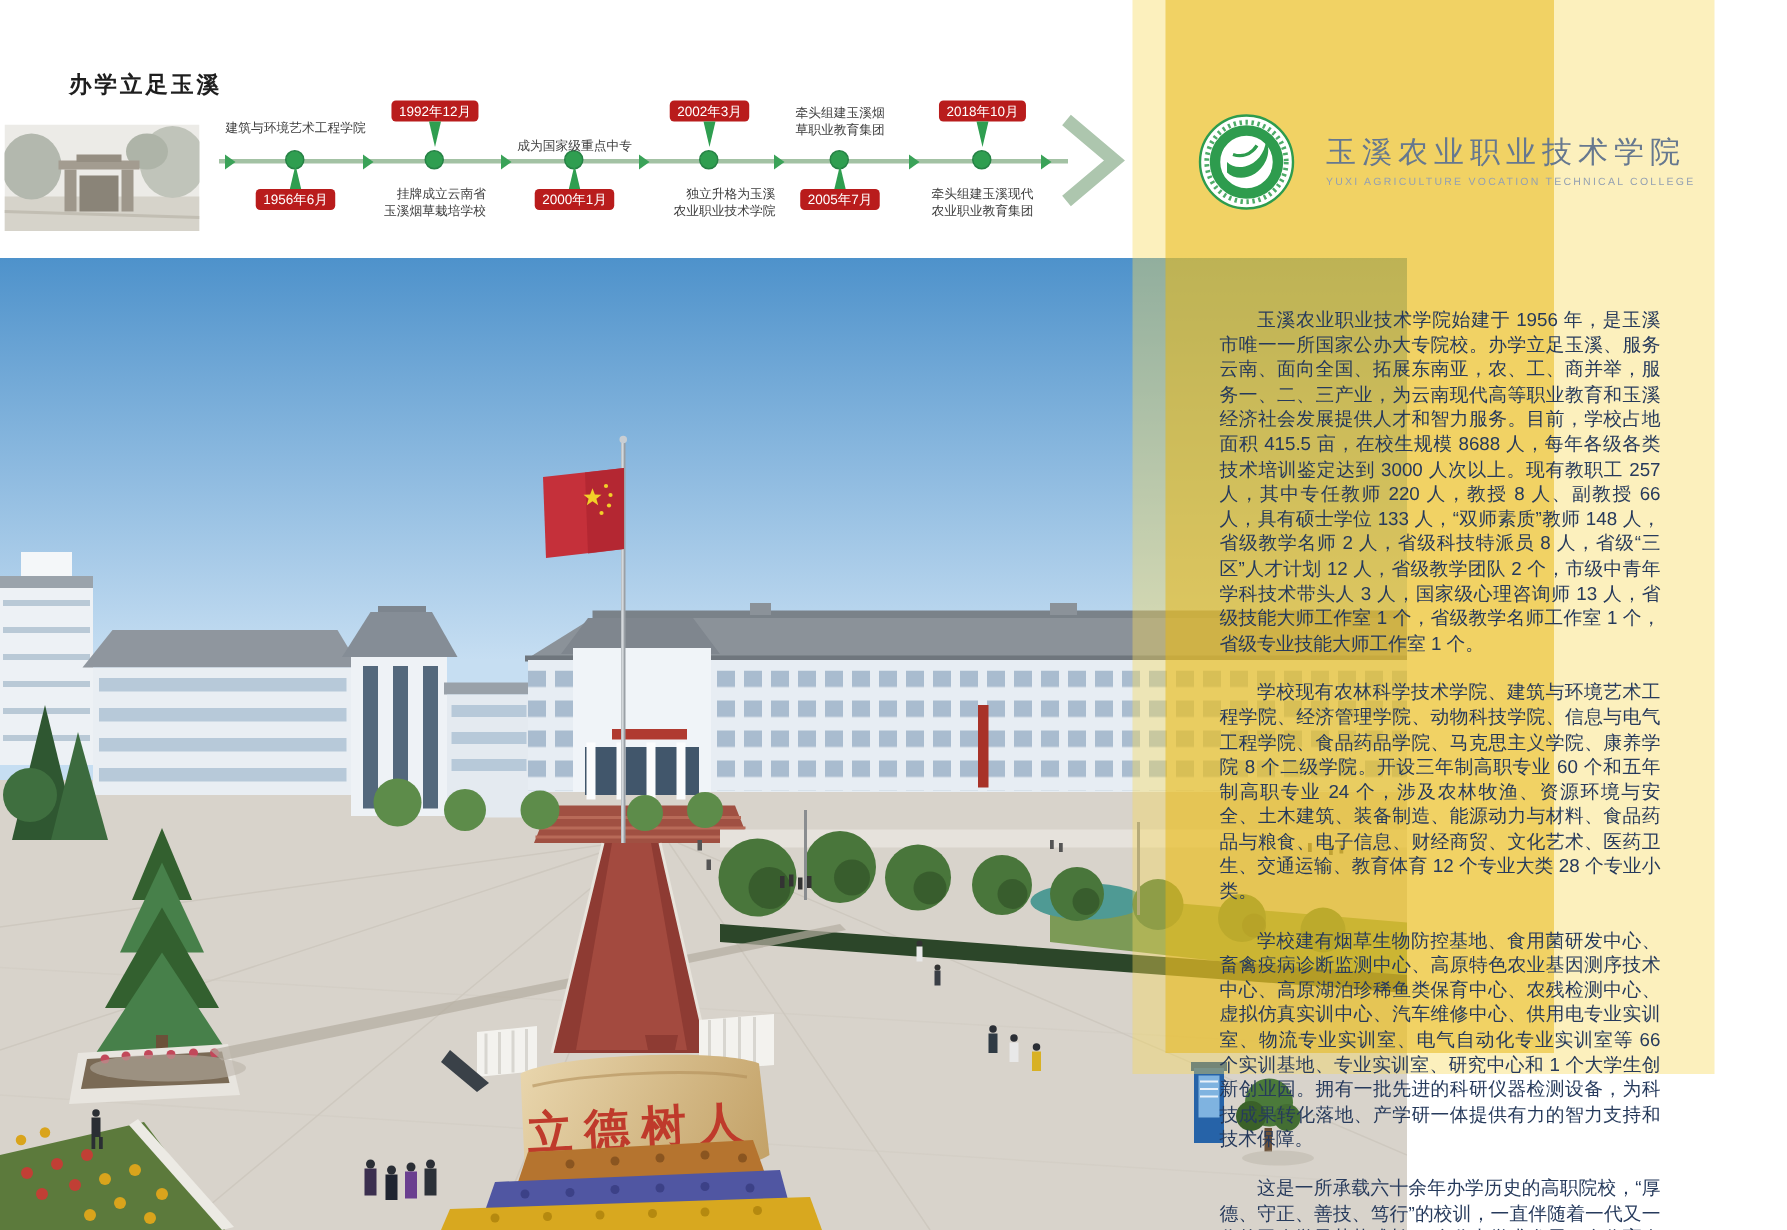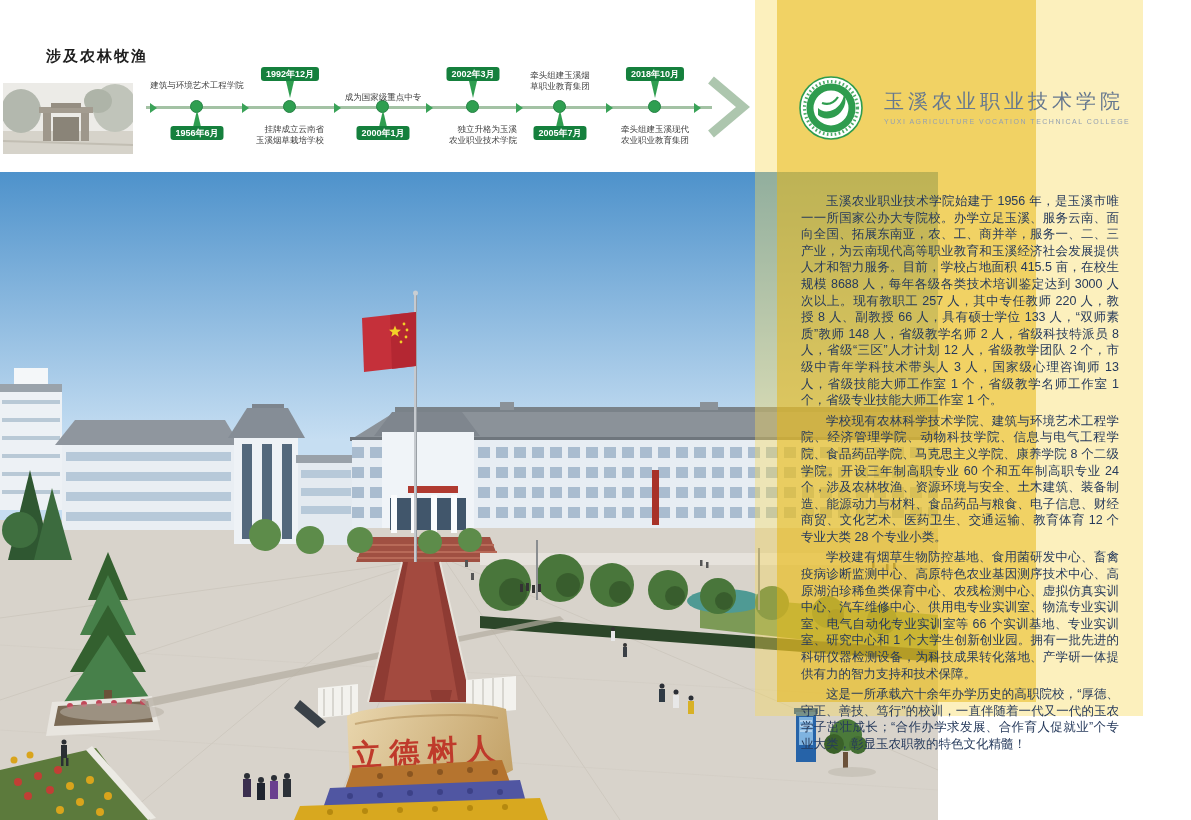--- a/index.html
+++ b/index.html
@@ -9,22 +9,22 @@
   
   .page-title{position:absolute;left:46px;top:47px;font-size:15px;font-weight:bold;
               letter-spacing:2px;color:#1e1e1e;}
   .old-photo{position:absolute;left:3px;top:83px;width:130px;height:71px;}
   .tl-line{position:absolute;left:146px;top:106px;width:566px;height:3px;background:#a3c2a4;}
   .tl-endarrow{position:absolute;left:703px;top:74px;}
   .tl-dot{position:absolute;top:100px;width:13px;height:13px;border-radius:50%;
           background:#2f9e50;border:1px solid #268245;box-sizing:border-box;}
   .tl-mini{position:absolute;top:103px;width:0;height:0;border-left:7px solid #3aa258;
            border-top:5px solid transparent;border-bottom:5px solid transparent;}
-  .tl-badge{position:absolute;transform:translateX(-50%);background:#15803d;color:#fff;
-            font-size:9px;line-height:10px;padding:2px 5px;border-radius:3px;white-space:nowrap;font-weight:bold;}
+  .tl-badge{position:absolute;transform:translateX(-50%);background:#b91c1c;color:#fff;
+            font-size:9px;line-height:10px;padding:2px 5px;border-radius:3px;white-space:nowrap;}
   .tail-down{position:absolute;transform:translateX(-50%);width:0;height:0;top:81px;
              border-left:4px solid transparent;border-right:4px solid transparent;
              border-top:17px solid #2f9e50;}
   .tail-up{position:absolute;transform:translateX(-50%);width:0;height:0;top:110px;
            border-left:4px solid transparent;border-right:4px solid transparent;
            border-bottom:17px solid #2f9e50;}
   .tl-label{position:absolute;transform:translateX(-50%);font-size:8.5px;line-height:11px;
             color:#3d3d3d;text-align:right;white-space:pre-line;}
 
   
@@ -39,21 +39,21 @@
   
   .logo-wrap{position:absolute;left:798px;top:75px;z-index:5;display:flex;align-items:center;}
   .logo-name{position:absolute;left:884px;top:88px;z-index:5;width:240px;}
   .name-cn{font-family:"DejaVu Serif",serif;font-weight:normal;font-size:20px;color:#66788f;
            letter-spacing:4px;white-space:nowrap;}
   .name-en{margin-top:3px;font-size:7px;letter-spacing:1.5px;color:#93a0b2;white-space:nowrap;}
 
   
   .article{position:absolute;left:797px;top:189px;width:326px;z-index:5;
            font-size:12.5px;line-height:16.6px;color:#263a5c;text-align:justify;}
-  .article p{margin:4px;text-indent:2em;}
+  .article p{margin:16px;text-indent:2em;}
 </style>
 </head>
 <body>
 
 <div id="page">
 
   <div class="photo">
     <svg width="938" height="648" viewBox="0 172 938 648" xmlns="http://www.w3.org/2000/svg">
       <defs>
         <linearGradient id="sky" x1="0" y1="172" x2="0" y2="440" gradientUnits="userSpaceOnUse">
@@ -368,21 +368,21 @@
             <rect x="886" y="564" width="2.5" height="6"></rect>
             <rect x="893" y="563" width="2.5" height="6"></rect>
           </g>
       </g>
     </svg>
   </div>
 
   <div class="ov-outer"></div>
   <div class="ov-inner"></div>
 
-  <div class="page-title">涉及农林牧渔</div>
+  <div class="page-title">办学立足玉溪</div>
 
   <div class="old-photo">
     <svg width="130" height="71" viewBox="0 0 130 71" xmlns="http://www.w3.org/2000/svg">
       <rect width="130" height="71" fill="#ecebe7"></rect>
       <rect y="48" width="130" height="23" fill="#d6d3ca"></rect>
       <ellipse cx="18" cy="28" rx="20" ry="22" fill="#b3b8ae"></ellipse>
       <ellipse cx="112" cy="25" rx="22" ry="24" fill="#c0c4ba"></ellipse>
       <ellipse cx="95" cy="18" rx="14" ry="12" fill="#aeb4a8"></ellipse>
       <rect x="36" y="24" width="54" height="6" fill="#a39c90"></rect>
       <rect x="40" y="30" width="8" height="28" fill="#9e978b"></rect>

